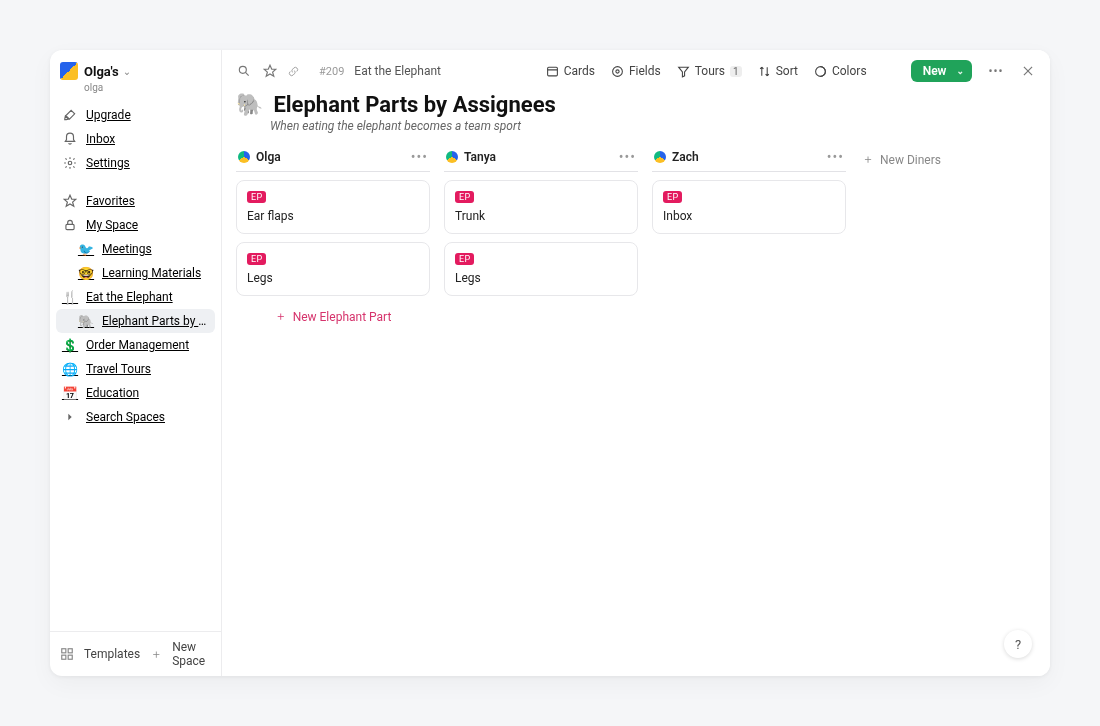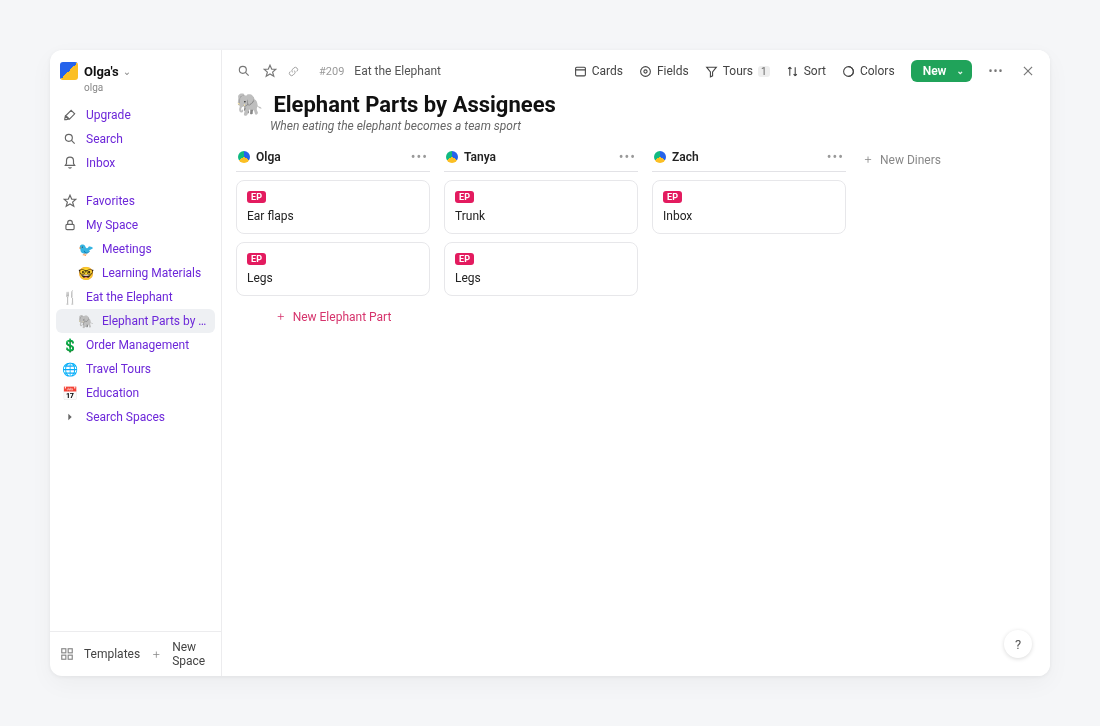--- a/index.html
+++ b/index.html
@@ -12,21 +12,21 @@
   
   .sidebar { width: 172px; border-right: 1px solid #ececee; display: flex; flex-direction: column; }
   .ws-header { padding: 12px 10px 6px 10px; display: flex; align-items: center; gap: 6px; }
   .ws-logo { width: 18px; height: 18px; border-radius: 3px; background: linear-gradient(135deg,#2563eb 50%,#fbbf24 50%); flex-shrink:0;}
   .ws-name { font-size: 13px; font-weight: 700; color: #111; }
   .ws-caret { color:#888; font-size:10px; margin-left:-2px;}
   .ws-sub { font-size: 10px; color: #888; padding: 0 10px 8px 34px; margin-top:-4px;}
   .nav-section { padding: 2px 6px; }
   .nav-item {
     display: flex; align-items: center; gap: 8px; padding: 4px 6px; border-radius: 6px;
-    font-size: 12px; color: #6d28d9; cursor: pointer;
+    font-size: 12px; color: #000000; cursor: pointer; text-decoration: underline;
   }
   .nav-item.active { background: #eef0f3; }
   .nav-icon { width: 16px; height: 16px; display:flex; align-items:center; justify-content:center; flex-shrink:0; color:#666; }
   .nav-emoji { width:16px; height:16px; display:flex; align-items:center; justify-content:center; font-size:13px; flex-shrink:0;}
   .nav-indent { padding-left: 22px; }
   .nav-label { white-space: nowrap; overflow:hidden; text-overflow:ellipsis; }
   .sidebar-spacer { flex:1; }
   .sidebar-footer { border-top: 1px solid #ececee; display:flex; align-items:center; gap:10px; padding:8px 10px; font-size:12px; color:#444;}
   .tmpl-icon, .plus-icon-sm { width:14px;height:14px;display:inline-flex;align-items:center;justify-content:center;color:#888;}
   
@@ -38,39 +38,39 @@
   .tb-left { display:flex; align-items:center; gap:10px; }
   .tb-icon { width:16px;height:16px;display:flex;align-items:center;justify-content:center;color:#777;cursor:pointer;}
   .crumb-id { color:#999; font-size:11px; display:flex; align-items:center; gap:20px;}
   .crumb-txt { color:#555; }
   .tb-spacer { flex:1; }
   .tb-right { display:flex; align-items:center; gap:16px; }
   .tb-btn { display:flex; align-items:center; gap:5px; font-size:12px; color:#444; cursor:pointer;}
   .tb-btn .badge { background:#eee;border-radius:3px;padding:0 3px;font-size:10px;color:#666;}
   .new-btn {
     background:#20a35a; color:#fff; border-radius:6px; padding:4px 8px 4px 12px;
-    display:flex; align-items:center; gap:10px; font-size:12px; font-weight:600; cursor:pointer;
+    display:flex; align-items:center; gap:10px; font-size:12px; font-weight:600; cursor:pointer;margin-left:28px;
   }
   .new-caret { font-size:9px; opacity:.9;}
   .title-row { padding: 4px 14px 2px 14px; display:flex; align-items:center; gap:10px;}
   .title-emoji { font-size:22px; }
   .title-text { font-size:22px; font-weight:700; color:#111; }
   .subtitle { padding: 0 14px 12px 48px; font-size:12px; color:#666;font-style:italic;}
   
   .board { flex:1; padding: 0 14px; display:flex; gap:14px; align-items:flex-start; overflow:auto;}
   .col { width: 194px; flex-shrink:0;}
   .col-head { display:flex; align-items:center; gap:6px; padding:4px 2px 6px 2px; border-bottom:1px solid #e2e2e6; margin-bottom:8px;}
   .assignee-dot { width:12px;height:12px;border-radius:50%; background:conic-gradient(#2563eb 0 120deg,#fbbf24 120deg 240deg,#10b981 240deg 360deg); flex-shrink:0;}
   .col-title { font-size:12px; font-weight:600; color:#222; flex:1;}
   .col-menu { color:#999; font-size:14px; cursor:pointer; letter-spacing:1px;}
   .card {
     border:1px solid #e7e7ea; border-radius:8px; padding:8px 10px 10px 10px; margin-bottom:8px;
     background:#fff; font-size:12px; color:#222; cursor:pointer;
   }
-  .tag { display:inline-block; background:#e31b5f; color:#fff; font-size:9px; font-weight:700;
+  .tag { display:inline-block; background:#e31b5f; color:#fff; font-size:9px; font-weight:400;
          padding:1px 4px; border-radius:3px; margin-bottom:6px; letter-spacing:.3px;}
   .add-card { display:flex; align-items:center; gap:6px; color:#d6336c; font-size:12px; padding:4px 2px; cursor:pointer; justify-content:center;}
   .add-col { display:flex; align-items:center; gap:6px; color:#888; font-size:12px; padding:6px 2px; cursor:pointer;}
   
   .help {
     position:absolute; right:18px; bottom:18px; width:28px;height:28px;border-radius:50%;
     background:#fff; box-shadow:0 1px 4px rgba(0,0,0,.15); display:flex;align-items:center;justify-content:center;
     font-size:13px;color:#555;cursor:pointer;
   }
   svg { display:block; }
@@ -93,34 +93,34 @@
         <span class="nav-icon">
             <svg width="14" height="14" viewBox="0 0 24 24" fill="none" stroke="currentColor" stroke-width="2">
               <path d="M4 14c-1 4-1 6-1 6s2 0 6-1l-5-5zM14 4l6 6-9 9-6-6 9-9z"></path>
             </svg>
           </span>
         <span class="nav-label">Upgrade</span>
       </div>
       <div class="nav-item">
         <span class="nav-icon">
             <svg width="14" height="14" viewBox="0 0 24 24" fill="none" stroke="currentColor" stroke-width="2">
-              <circle cx="10" cy="10" r="6"></circle>
-              <line x1="20" y1="20" x2="14.5" y2="14.5"></line>
-            </svg>
-          </span>
-        <span class="nav-label">Search</span>
-      </div>
-      <div class="nav-item">
-        <span class="nav-icon">
-            <svg width="14" height="14" viewBox="0 0 24 24" fill="none" stroke="currentColor" stroke-width="2">
               <path d="M6 8a6 6 0 1 1 12 0v5l2 3H4l2-3V8z"></path>
               <path d="M10 19a2 2 0 0 0 4 0"></path>
             </svg>
           </span>
         <span class="nav-label">Inbox</span>
+      </div>
+      <div class="nav-item">
+        <span class="nav-icon">
+            <svg width="14" height="14" viewBox="0 0 24 24" fill="none" stroke="currentColor" stroke-width="2">
+              <circle cx="12" cy="12" r="3"></circle>
+              <path d="M12 2v3M12 19v3M4.2 4.2l2.1 2.1M17.7 17.7l2.1 2.1M2 12h3M19 12h3M4.2 19.8l2.1-2.1M17.7 6.3l2.1-2.1"></path>
+            </svg>
+          </span>
+        <span class="nav-label">Settings</span>
       </div>
     </div>
 
     <div class="nav-section" style="margin-top:10px;">
       <div class="nav-item">
         <span class="nav-icon">
             <svg width="14" height="14" viewBox="0 0 24 24" fill="none" stroke="currentColor" stroke-width="2">
               <polygon points="12 2 15 9 22 9 16.5 14 18.5 21 12 17 5.5 21 7.5 14 2 9 9 9"></polygon>
             </svg>
           </span>

